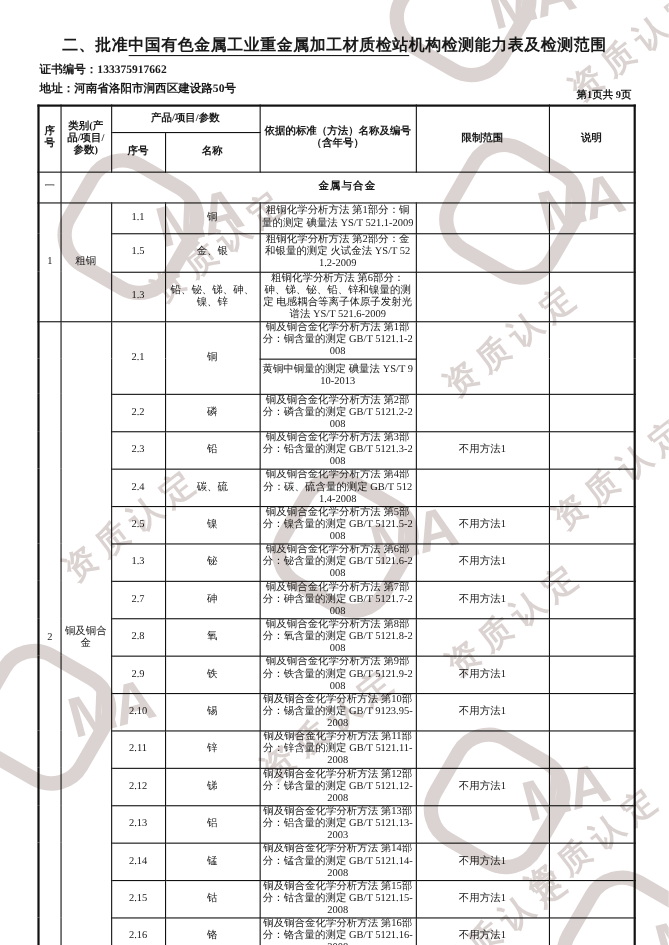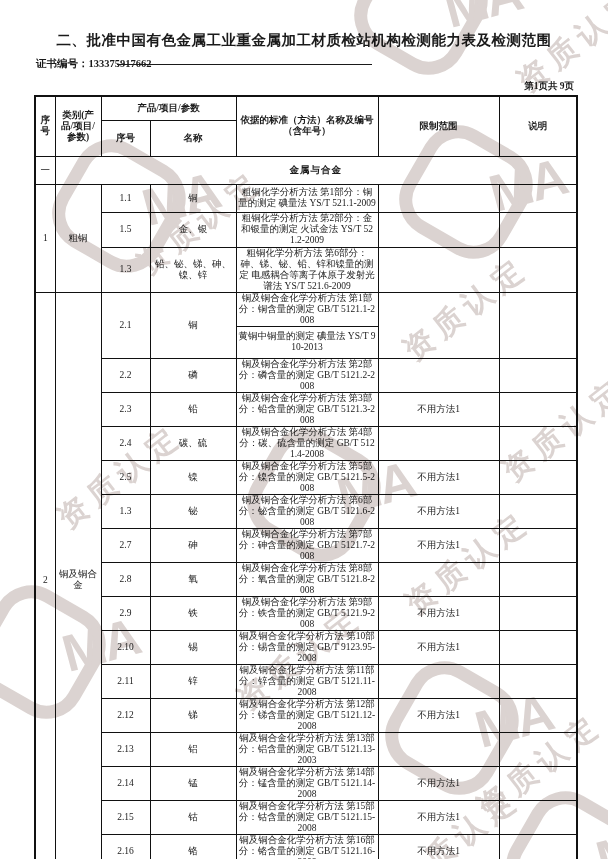--- a/index.html
+++ b/index.html
@@ -14,21 +14,21 @@
   .doc { position: absolute; inset: 0; }
 
   .title {
     margin-top: 31px;
     text-align: center;
     font-size: 14.5px;
     font-weight: 700;
     letter-spacing: 0.5px;
     white-space: nowrap;
   }
-  .title .u { border-bottom: 1.2px solid #1a1a1a; padding-bottom: 16px; }
+  .title .u { border-bottom: 1.2px solid #1a1a1a; padding-bottom: 1px; }
 
   .info-line {
     margin-left: 36px;
     font-size: 10.5px;
     font-weight: 700;
     line-height: 1;
   }
   .info-cert { margin-top: 9px; }
   .info-addr { margin-top: 7px; }
   .page-ind {
@@ -138,20 +138,23 @@
 <div class="doc">
 
   <div class="title">
     <span>二、批准</span><span class="u">中国有色金属工业重金属加工材质检站</span><span>机构检测能力表及检测范围</span>
   </div>
 
   <div class="info-line info-cert">
     <span>证书编号：</span><span>133375917662</span>
   </div>
 
+  <div class="info-line info-addr">
+    <span>地址：</span><span>河南省洛阳市涧西区建设路50号</span>
+  </div>
 
   <div class="page-ind">第1页共 9页</div>
 
   <table class="grid">
     <colgroup>
       <col style="width:20px">
         <col style="width:46px">
         <col style="width:49px">
         <col style="width:86px">
       <col style="width:142px">

